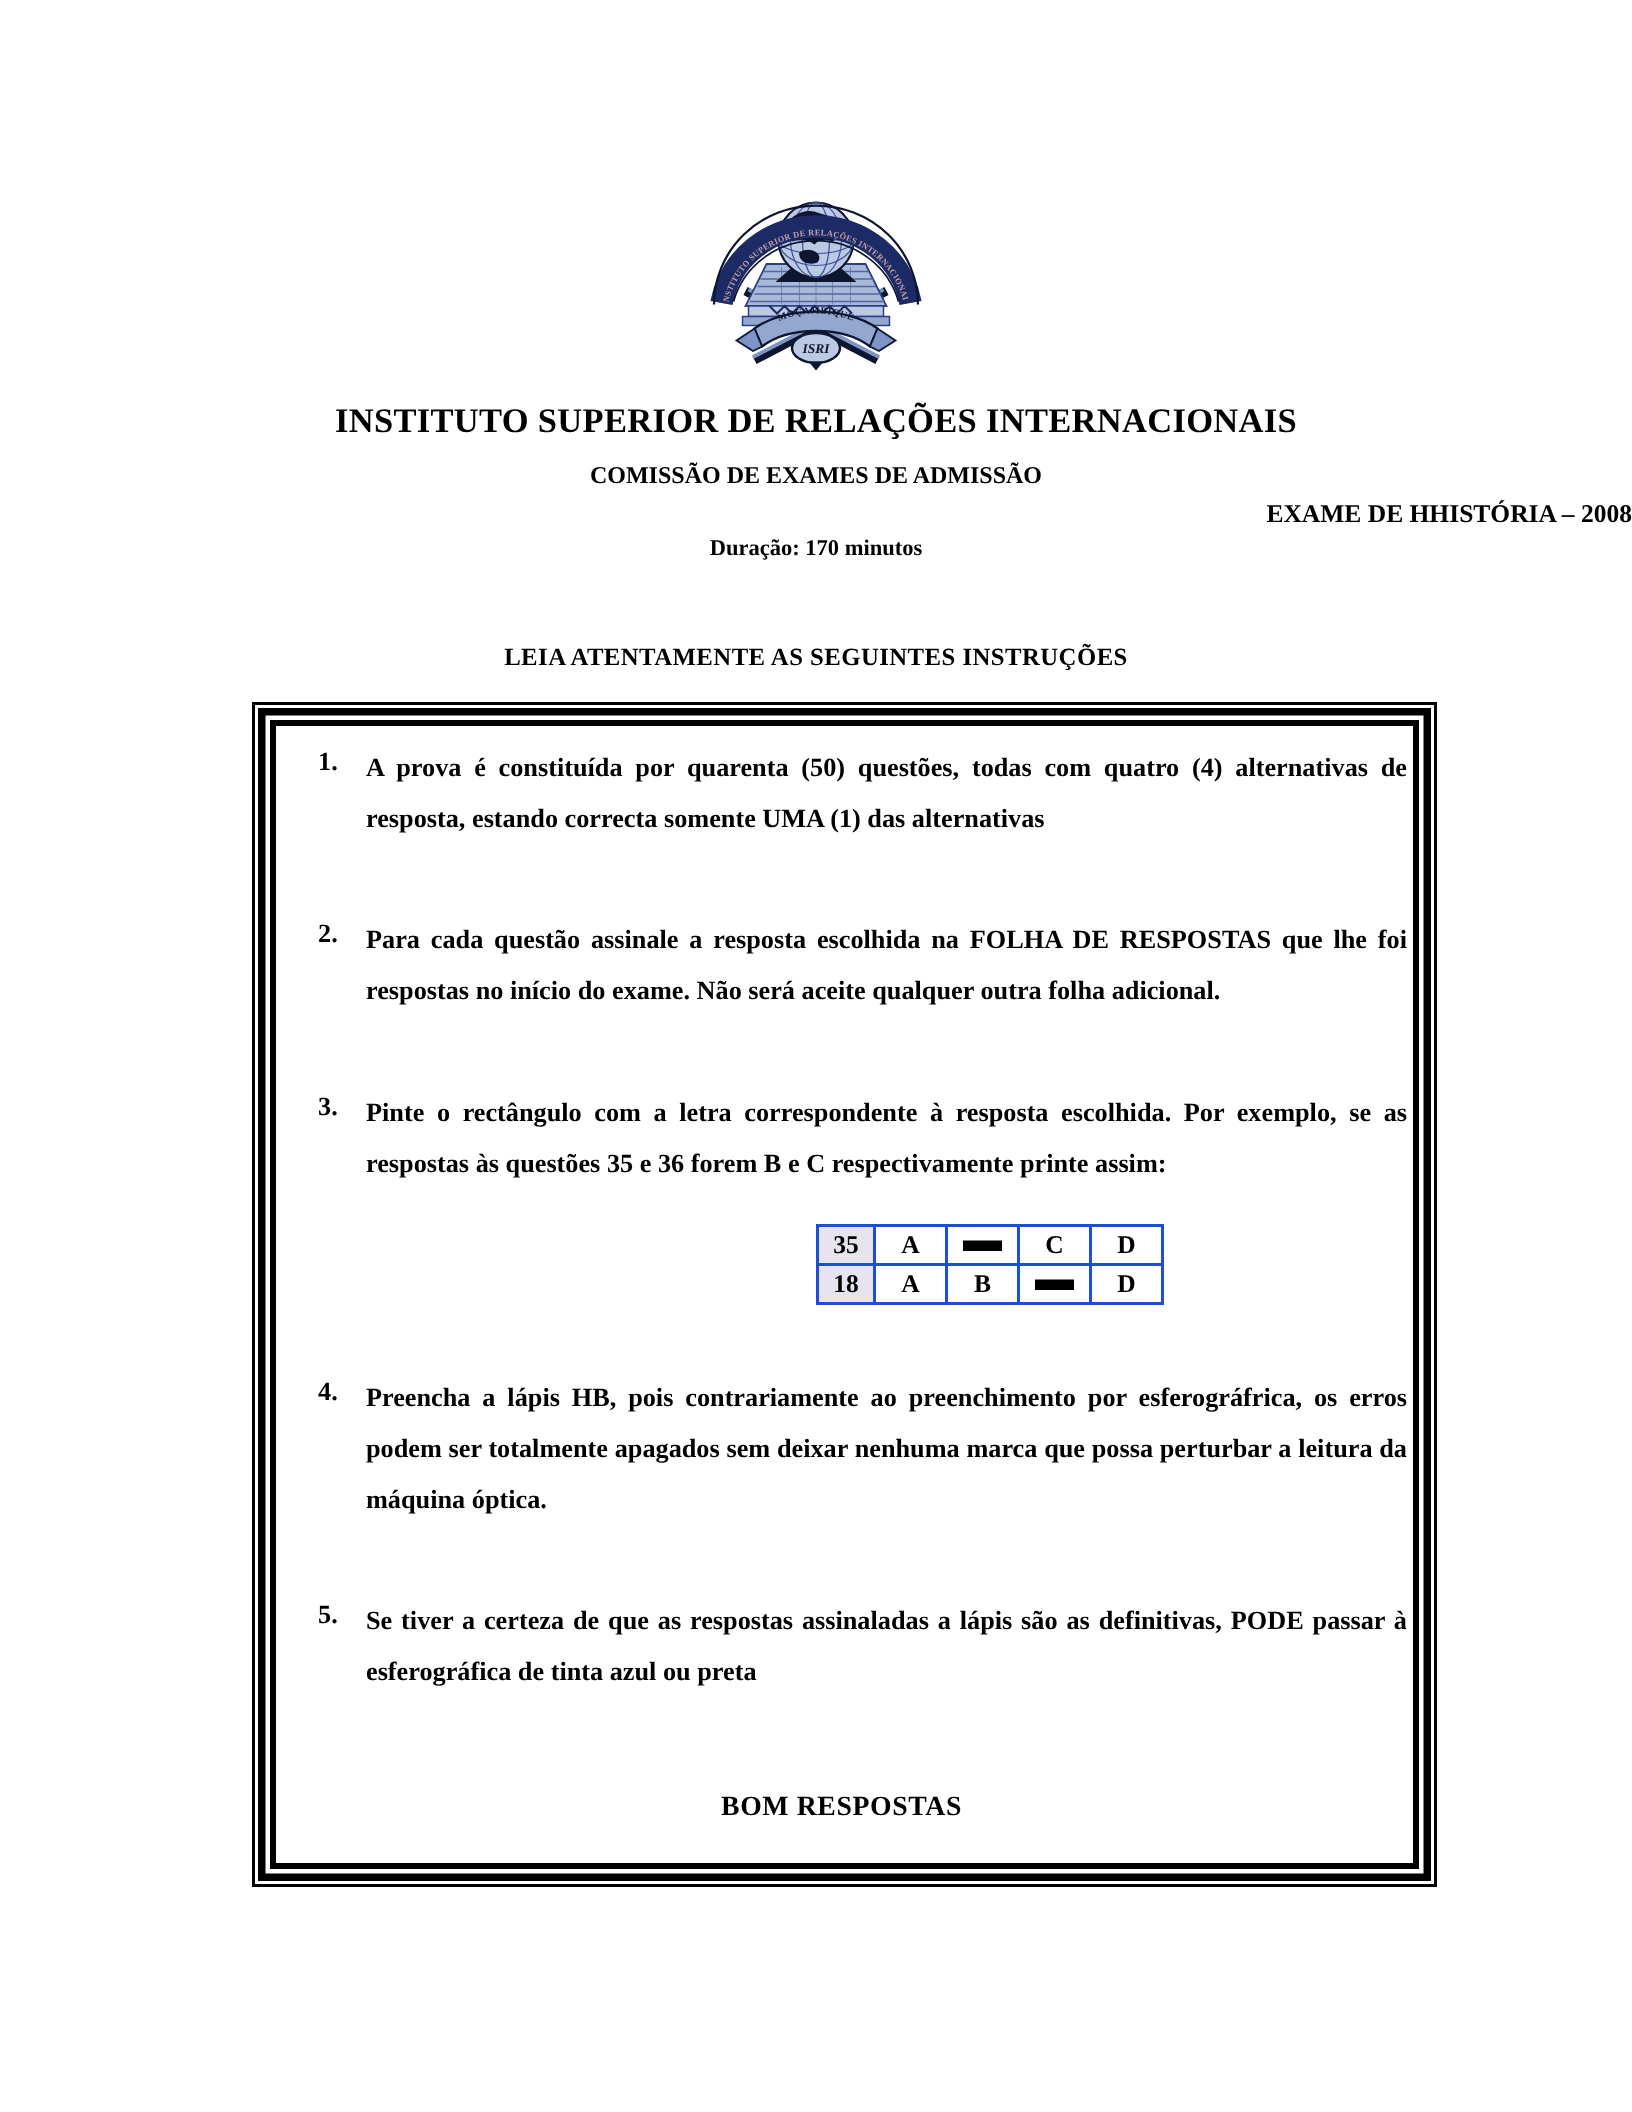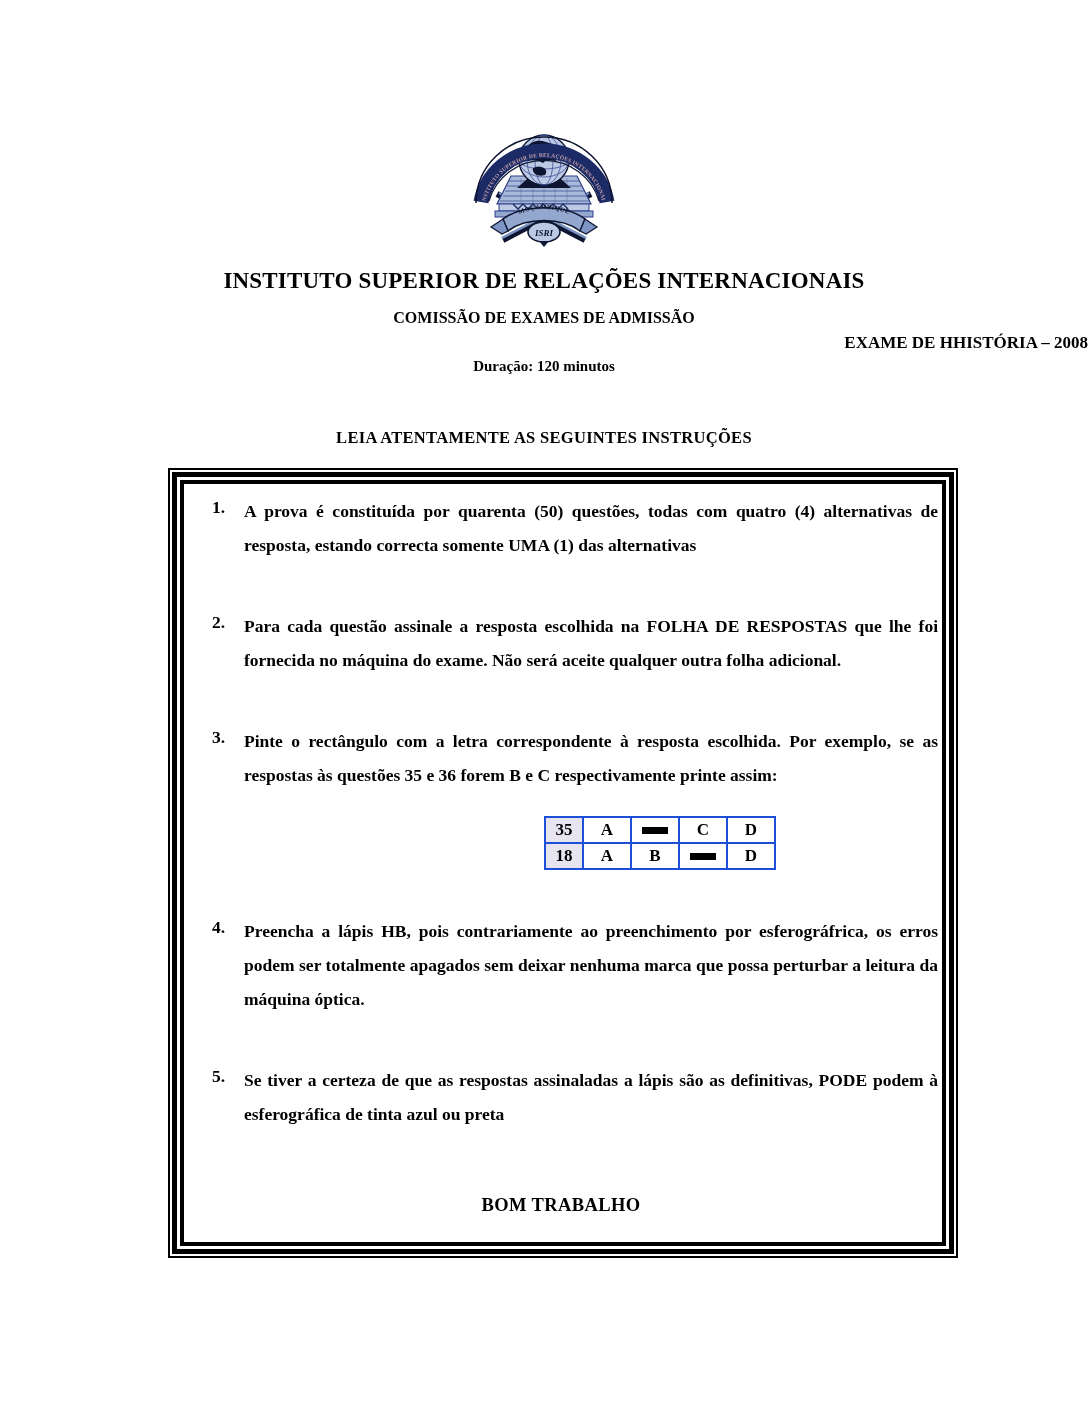--- a/index.html
+++ b/index.html
@@ -126,37 +126,37 @@
       <ellipse cx="75" cy="124" rx="16" ry="10" fill="#bcc9e4" stroke="#0d1530" stroke-width="1.6"></ellipse>
       <text x="75" y="127.5" font-size="9" font-style="italic" font-weight="bold" fill="#0d1530" text-anchor="middle">ISRI</text>
       <path d="M 70 133 L 75 139 L 80 133 Z" fill="#0d1530"></path>
     </svg>
   </div>
 
   <div class="title-block">
     <div class="title-l1">INSTITUTO SUPERIOR DE RELAÇÕES INTERNACIONAIS</div>
     <div class="title-l2">COMISSÃO DE EXAMES DE ADMISSÃO</div>
     <div class="title-l3">EXAME DE HHISTÓRIA – 2008</div>
-    <div class="title-l4">Duração: 120 minutos</div>
+    <div class="title-l4">Duração: 170 minutos</div>
   </div>
 
   <div class="instr-heading">LEIA ATENTAMENTE AS SEGUINTES INSTRUÇÕES</div>
 
   <div class="box-outer">
     <div class="box-mid">
       <div class="box-inner">
 
         <div class="instr-item">
           <span class="instr-num">1.</span>
           <span class="instr-text">A prova é constituída por quarenta (50) questões, todas com quatro (4) alternativas de resposta, estando correcta somente UMA (1) das alternativas</span>
         </div>
 
         <div class="instr-item">
           <span class="instr-num">2.</span>
-          <span class="instr-text">Para cada questão assinale a resposta escolhida na FOLHA DE RESPOSTAS que lhe foi fornecida no máquina do exame. Não será aceite qualquer outra folha adicional.</span>
+          <span class="instr-text">Para cada questão assinale a resposta escolhida na FOLHA DE RESPOSTAS que lhe foi respostas no início do exame. Não será aceite qualquer outra folha adicional.</span>
         </div>
 
         <div class="instr-item tight">
           <span class="instr-num">3.</span>
           <span class="instr-text">Pinte o rectângulo com a letra correspondente à resposta escolhida. Por exemplo, se as respostas às questões 35 e 36 forem B e C respectivamente printe assim:</span>
         </div>
 
         <div class="ans-table-wrap">
           <table class="ans-table">
             <tbody>
@@ -182,22 +182,22 @@
             </table>
         </div>
 
         <div class="instr-item">
           <span class="instr-num">4.</span>
           <span class="instr-text">Preencha a lápis HB, pois contrariamente ao preenchimento por esferográfrica, os erros podem ser totalmente apagados sem deixar nenhuma marca que possa perturbar a leitura da máquina óptica.</span>
         </div>
 
         <div class="instr-item">
           <span class="instr-num">5.</span>
-          <span class="instr-text">Se tiver a certeza de que as respostas assinaladas a lápis são as definitivas, PODE podem à esferográfica de tinta azul ou preta</span>
-        </div>
-
-        <div class="closing">BOM TRABALHO</div>
+          <span class="instr-text">Se tiver a certeza de que as respostas assinaladas a lápis são as definitivas, PODE passar à esferográfica de tinta azul ou preta</span>
+        </div>
+
+        <div class="closing">BOM RESPOSTAS</div>
 
       </div>
     </div>
   </div>
 
 </div>
 
 </body></html>

